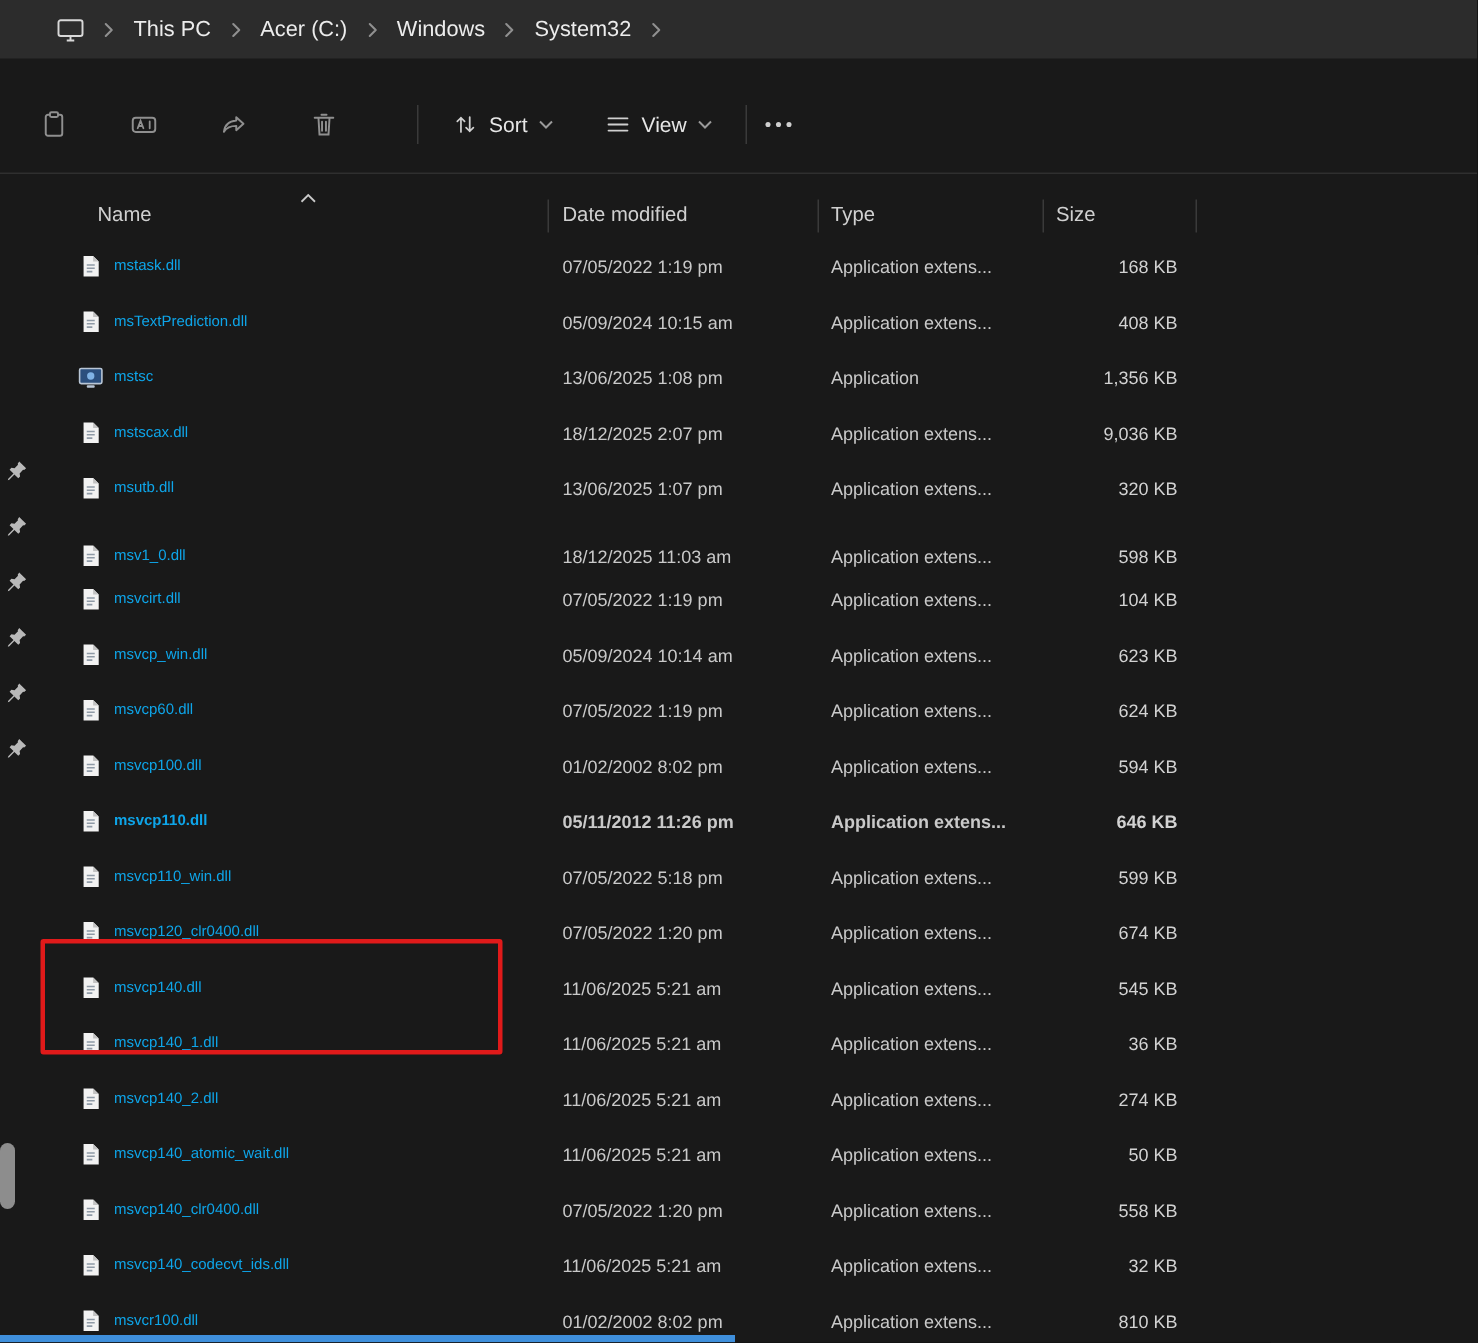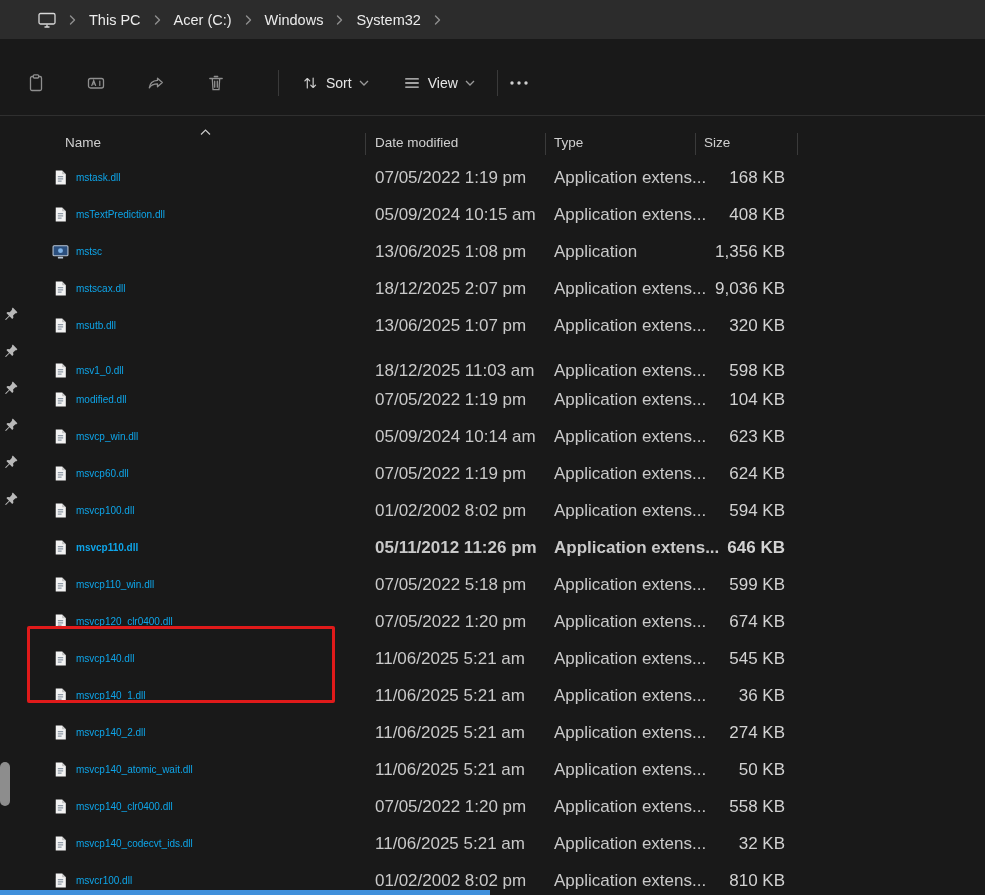--- a/index.html
+++ b/index.html
@@ -51,21 +51,21 @@
   .header-row .hcell { position:absolute; top:7px; background:transparent; border:none; color:#d0d0d0; font-family:inherit; font-size:13.5px; }
   .hc-name  { left:37px; }
   .hc-date  { left:347px; }
   .hc-type  { left:526px; }
   .hc-size  { left:676px; }
   .sort-caret { position:absolute; left:172px; top:-4px; }
   .col-div { position:absolute; top:5px; width:1px; height:22px; background:#3a3a3a; }
 
   .rows { position:absolute; top:0; left:0; right:0; bottom:0; }
   .row { position:absolute; left:0; right:0; height:37px; }
-  .row .cell { position:absolute; top:0; height:37px; display:flex; align-items:center; font-size:17px; }
+  .row .cell { position:absolute; top:0; height:37px; display:flex; align-items:center; font-size:12px; }
   .file-icon { position:absolute; left:24px; top:10px; width:17px; height:17px; display:flex; }
   .file-name { position:absolute; left:48px; top:0; height:37px; display:flex; align-items:center; color:#0ea5e9; font-size:10px; }
   .cell.date { left:347px; color:#c9c9c9; }
   .cell.type { left:526px; color:#c9c9c9; }
   .cell.size { left:600px; width:157px; justify-content:flex-end; color:#d2d2d2; }
 
   
   .pin { position:absolute; left:3px; width:16px; height:16px; }
 
   
@@ -282,21 +282,21 @@
     <span class="cell size">598 KB</span>
   </div>
         <div class="row" style="top: 253px;">
     <span class="file-icon">
             <svg width="17" height="17" viewBox="0 0 16 16">
               <path d="M3.5 1.5h6l3.5 3.5v9.5H3.5z" fill="#f2f2f2"></path>
               <path d="M9.5 1.5L13 5H9.5z" fill="#c2c2c2"></path>
               <path d="M5.5 7.2h5M5.5 9.3h5M5.5 11.4h3.5" stroke="#8f9aa6" stroke-width="1" fill="none"></path>
             </svg>
           </span>
-    <span class="file-name">modified.dll</span>
+    <span class="file-name">msvcirt.dll</span>
     <span class="cell date">07/05/2022 1:19 pm</span>
     <span class="cell type">Application extens...</span>
     <span class="cell size">104 KB</span>
   </div>
         <div class="row" style="top: 290px;">
     <span class="file-icon">
             <svg width="17" height="17" viewBox="0 0 16 16">
               <path d="M3.5 1.5h6l3.5 3.5v9.5H3.5z" fill="#f2f2f2"></path>
               <path d="M9.5 1.5L13 5H9.5z" fill="#c2c2c2"></path>
               <path d="M5.5 7.2h5M5.5 9.3h5M5.5 11.4h3.5" stroke="#8f9aa6" stroke-width="1" fill="none"></path>

